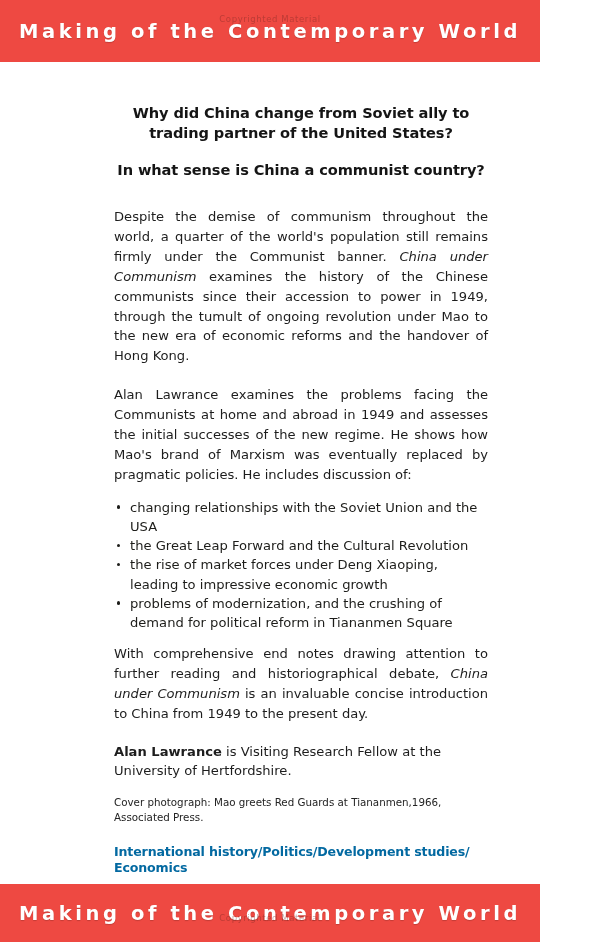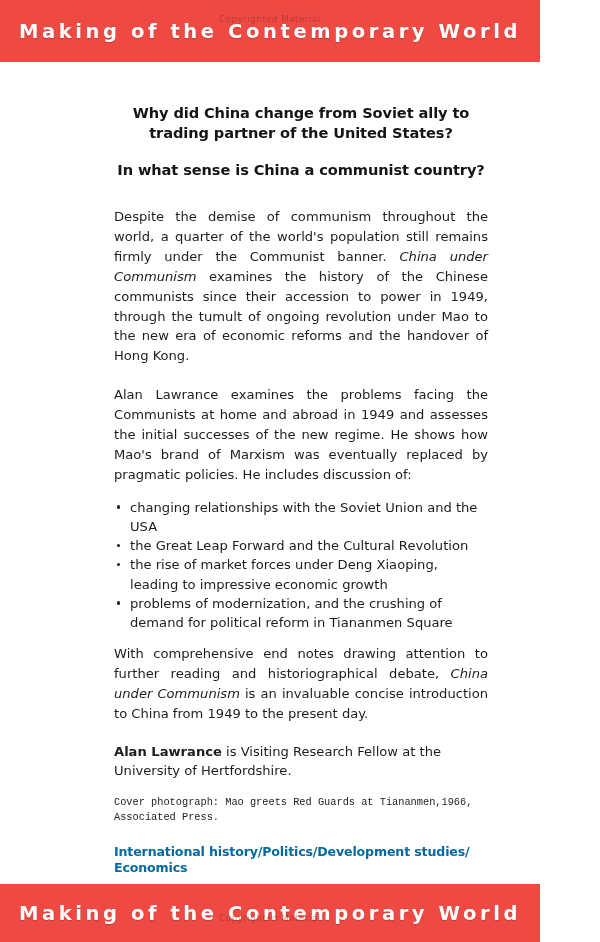--- a/index.html
+++ b/index.html
@@ -123,21 +123,20 @@
     line-height: 19.6px;
     color: #1d1d1d;
   }
   .bio b { font-weight: bold; }
 
   .credit {
     margin: 14px 0 0 0;
     font-size: 10.3px;
     line-height: 14.6px;
     color: #232323;
-    font-family: Liberation Mono, monospace;
   }
 
   .subjects {
     margin: 20px 0 0 0;
     font-weight: bold;
     font-size: 12.6px;
     line-height: 16px;
     color: #0369a1;
     letter-spacing: -0.15px;
   }

